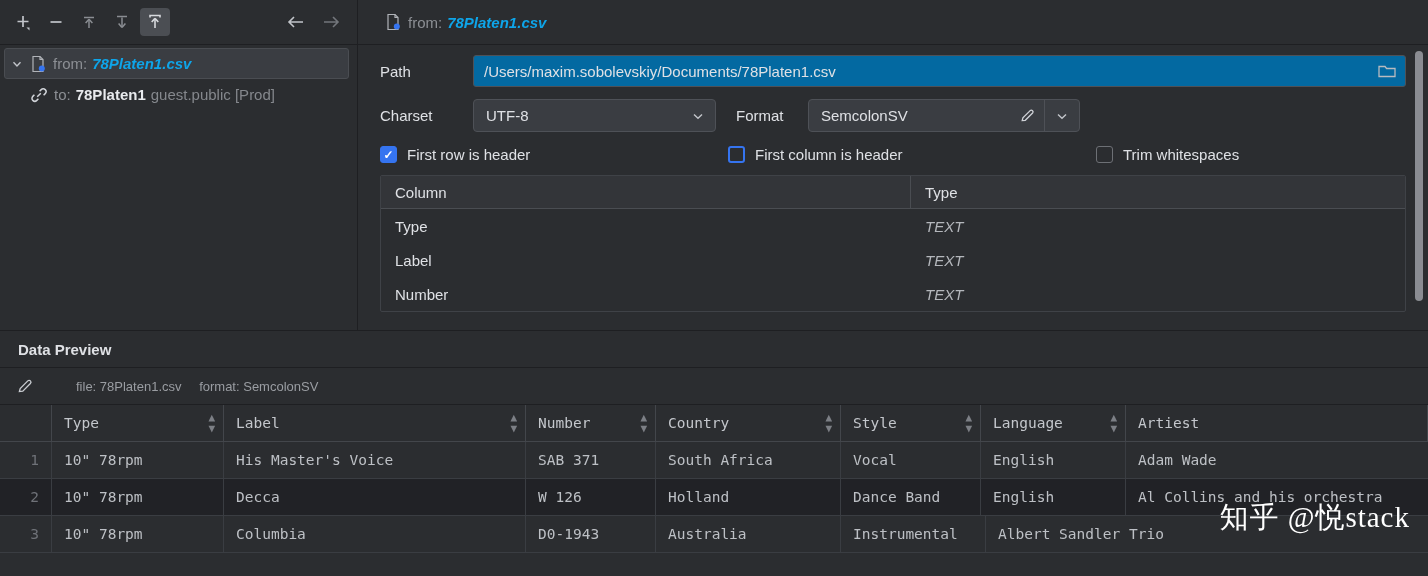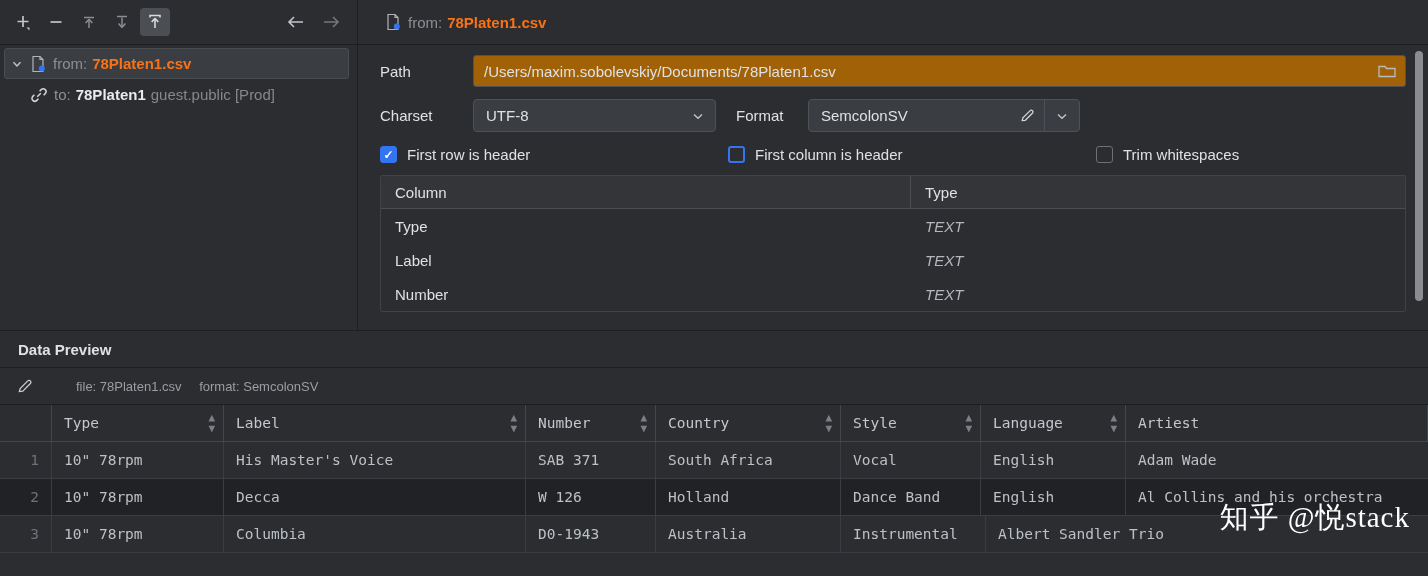--- a/index.html
+++ b/index.html
@@ -85,21 +85,21 @@
     flex: 0 0 20px;
   }
   .tree-icon {
     width: 22px; height: 20px;
     display: flex; align-items: center; justify-content: center;
     flex: 0 0 22px;
     margin-right: 4px;
   }
   .tree-child { padding-left: 28px; }
   .lbl-dim  { color: #8c8f94; text-align: center; }
-  .lbl-green{ color: #f97316; font-weight: bold; }
+  .lbl-green{ color: #0ea5e9; font-weight: bold; font-style: italic; }
   .lbl-bold { color: #e8eaed; font-weight: bold; }
   .lbl-muted{ color: #85888d; }
   .gap4 { display:inline-block; width:5px; }
 
   
   .right-panel {
     flex: 1 1 auto;
     display: flex; flex-direction: column;
     background: #2b2d30;
     position: relative;
@@ -128,21 +128,21 @@
   .field-label {
     font-size: 15px;
     color: #dfe1e5;
     flex: 0 0 auto;
   }
   .label-path   { width: 93px; }
   .label-charset{ width: 93px; }
   .label-format { width: 72px; margin-left: 20px; }
 
   .input-box {
-    background: #a16207;
+    background: #0369a1;
     border: 1px solid #4e5157;
     border-radius: 3px;
     height: 32px;
     display: flex; align-items: center;
     padding: 0 8px 0 10px;
     font-size: 15px;
     color: #dfe1e5;
     box-sizing: border-box;
   }
   .path-box {

